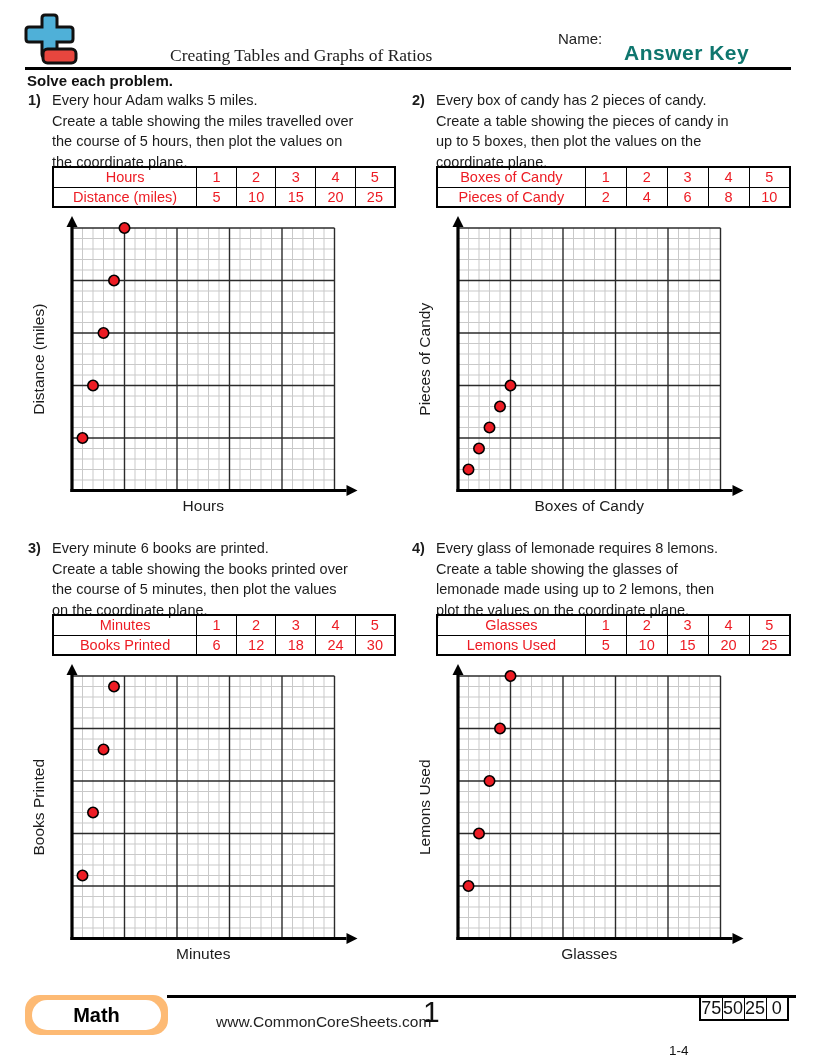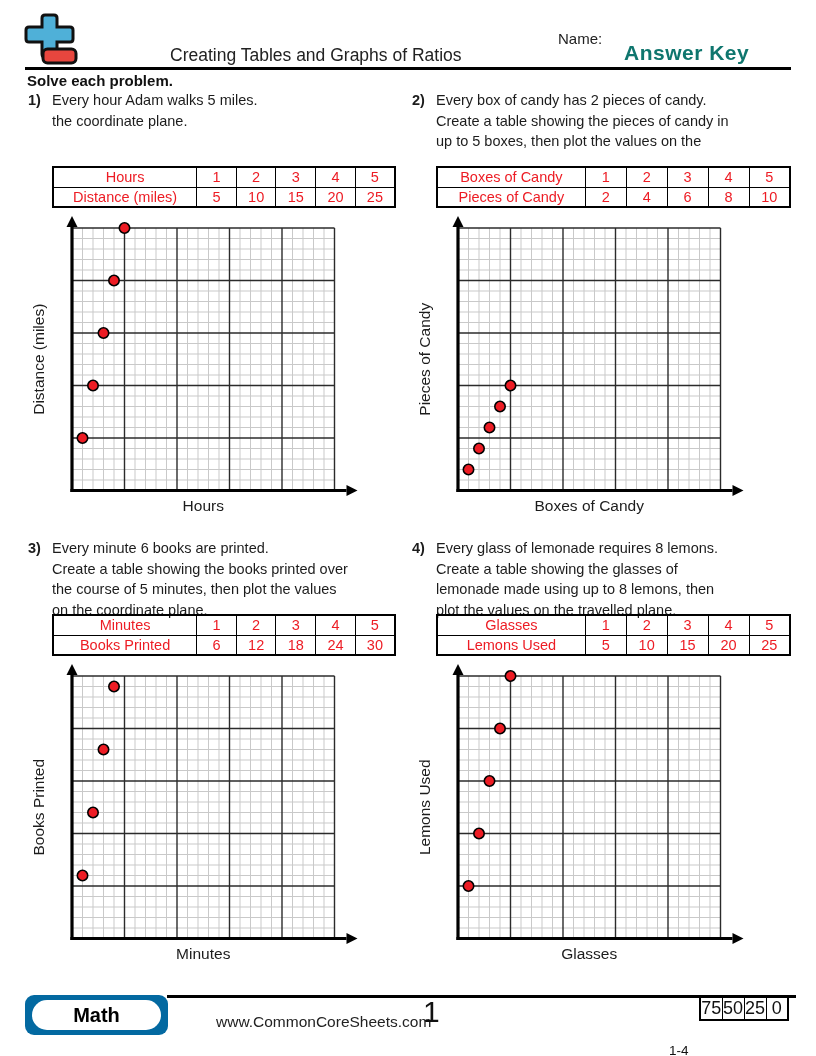--- a/index.html
+++ b/index.html
@@ -3,21 +3,21 @@
 <meta charset="utf-8">
 <style>
   * { margin:0; padding:0; box-sizing:border-box; }
   html,body { background:#fff; }
   body {
     width:816px; height:1056px; position:relative; overflow:hidden;
     font-family:"Liberation Sans", sans-serif; color:#111;
   }
   
   .logo { position:absolute; left:22px; top:12px; }
-  .page-title { position:absolute; left:170px; top:45px; font-size:17.5px; color:#222; }
+  .page-title { position:absolute; left:170px; top:45px; font-size:17.5px; color:#222;font-family:Liberation Serif, serif; }
   .name-label { position:absolute; left:558px; top:30px; font-size:15px; color:#222; }
   .name-value { position:absolute; left:624px; top:41px; font-size:21px; font-weight:bold; color:#0f766e; letter-spacing:.5px; }
   .header-rule { position:absolute; left:25px; top:67px; width:766px; height:3px; background:#000; }
   .instruction { position:absolute; left:27px; top:72px; font-size:15px; font-weight:bold; color:#111; }
   
   .problem { position:absolute; width:368px; height:446px; }
   .problem.col2 { width:379px; }
   #p0 { left:28px;  top:90px; }
   #p1 { left:412px; top:90px; }
   #p2 { left:28px;  top:538px; }
@@ -27,21 +27,21 @@
   .ratio-table { position:absolute; top:76px; left:24px; width:calc(100% - 24px);
     border-collapse:collapse; table-layout:fixed; border:2.2px solid #000; }
   .ratio-table td { border:1.6px solid #000; height:20px; text-align:center;
     font-size:14.5px; color:#ed1c24; padding:0 2px; white-space:nowrap; overflow:hidden; }
   .graph { position:absolute; top:126px; left:0; }
   .problem.col2 .graph { left:2px; }
   .graph text { font-family:"Liberation Sans", sans-serif; font-size:15.5px; fill:#1c1c1c; }
   
   .footer-rule { position:absolute; left:167px; top:995px; width:629px; height:2.5px; background:#000; }
   .math-badge { position:absolute; left:25px; top:995px; width:143px; height:40px;
-    background:#0369a1; border-radius:9px; }
+    background:#fdba74; border-radius:15px; }
   .math-pill { position:absolute; left:7px; top:5px; right:7px; bottom:5px; background:#fff;
     border-radius:16px; display:flex; align-items:center; justify-content:center;
     font-size:20px; font-weight:bold; color:#000; }
   .site-url { position:absolute; left:180px; top:1013px; font-size:15.5px; color:#222;margin-left:36px; }
   .page-number { position:absolute; left:423px; top:995px; font-size:30px; color:#111; }
   .score-range { position:absolute; left:669px; top:999px; font-size:13.5px; color:#111;margin-top:44px; }
   .score-table { position:absolute; left:699px; top:996px; border-collapse:collapse; border:2px solid #000; }
   .score-table td { border:1.6px solid #000; width:22px; height:17px; text-align:center;
     font-size:18px; color:#111; padding:0; }
 </style>
@@ -59,20 +59,22 @@
 <div class="name-value">Answer Key</div>
 <div class="header-rule"></div>
 <div class="instruction">Solve each problem.</div>
 
 <div id="problems">
   <section class="problem" id="p0">
     <div class="problem-head">
       <span class="problem-number">1)</span>
       <div class="problem-lines">
           <div>Every hour Adam walks 5 miles.</div>
+          <div>Create a table showing the miles travelled over</div>
+          <div>the course of 5 hours, then plot the values on</div>
           <div>the coordinate plane.</div>
         </div>
     </div>
     <table class="ratio-table">
       <colgroup>
         <col style="width:42%">
           <col style="width:11.6%">
           <col style="width:11.6%">
         <col style="width:11.6%">
           <col style="width:11.6%">
@@ -170,20 +172,21 @@
       </svg>
   </section>
 
   <section class="problem col2" id="p1">
     <div class="problem-head">
       <span class="problem-number">2)</span>
       <div class="problem-lines">
           <div>Every box of candy has 2 pieces of candy.</div>
           <div>Create a table showing the pieces of candy in</div>
           <div>up to 5 boxes, then plot the values on the</div>
+          <div>coordinate plane.</div>
         </div>
     </div>
     <table class="ratio-table">
       <colgroup>
         <col style="width:42%">
           <col style="width:11.6%">
           <col style="width:11.6%">
         <col style="width:11.6%">
           <col style="width:11.6%">
           <col style="width:11.6%">
@@ -389,22 +392,22 @@
         <text x="16" y="143.25" text-anchor="middle" transform="rotate(-90 16 143.25)">Books Printed</text>
       </svg>
   </section>
 
   <section class="problem col2" id="p3">
     <div class="problem-head">
       <span class="problem-number">4)</span>
       <div class="problem-lines">
           <div>Every glass of lemonade requires 8 lemons.</div>
           <div>Create a table showing the glasses of</div>
-          <div>lemonade made using up to 8 lemons, then</div>
-          <div>plot the values on the travelled plane.</div>
+          <div>lemonade made using up to 2 lemons, then</div>
+          <div>plot the values on the coordinate plane.</div>
         </div>
     </div>
     <table class="ratio-table">
       <colgroup>
         <col style="width:42%">
           <col style="width:11.6%">
           <col style="width:11.6%">
         <col style="width:11.6%">
           <col style="width:11.6%">
           <col style="width:11.6%">

